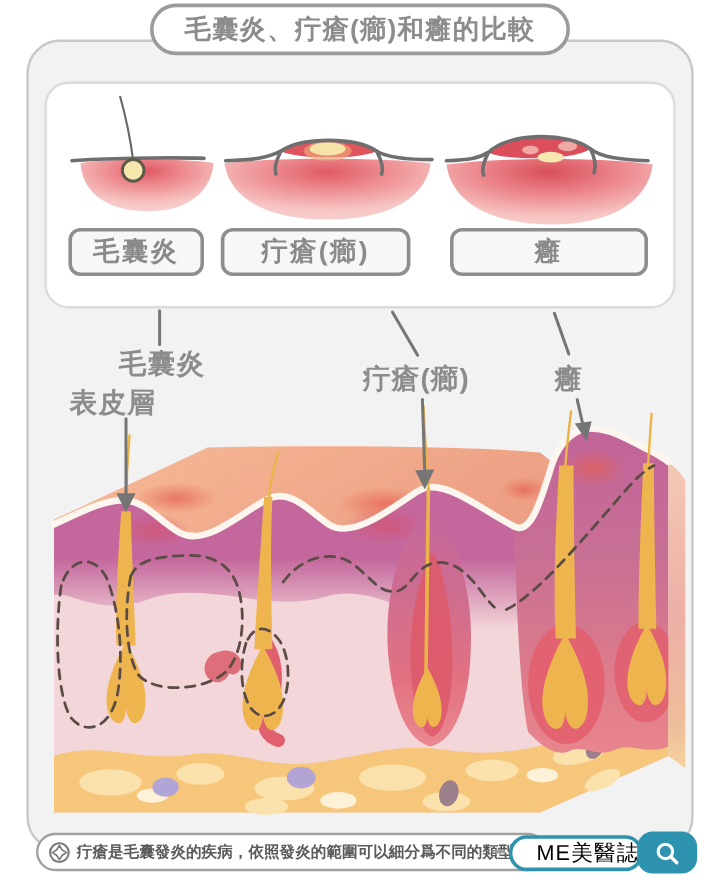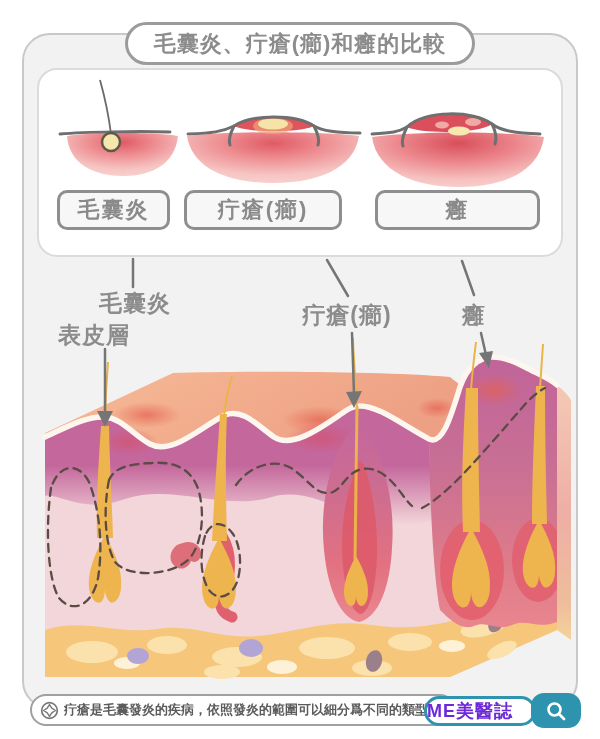--- a/index.html
+++ b/index.html
@@ -1,20 +1,20 @@
 <!DOCTYPE html>
 <html><head>
 <meta charset="utf-8">
 <style>
   html,body{margin:0;padding:0;background:#ffffff;}
   .page{position:relative;width:600px;height:739px;background:#ffffff;overflow:hidden;
         font-family:"Liberation Sans",sans-serif;}
   .panel{position:absolute;left:22px;top:33px;width:556px;height:676px;box-sizing:border-box;
          background:#f3f2f2;border:2px solid #c9c8c8;border-radius:28px;}
-  .title-pill{position:absolute;left:125px;top:22px;width:350px;height:43px;box-sizing:border-box;
+  .title-pill{position:absolute;left:125px;top:3px;width:350px;height:43px;box-sizing:border-box;
          background:#ffffff;border:3px solid #9b9b9b;border-radius:24px;
          display:flex;align-items:center;justify-content:center;
          font-size:22px;font-weight:bold;color:#8c8c8c;letter-spacing:1px;}
   .compare-box{position:absolute;left:37px;top:68px;width:526px;height:189px;box-sizing:border-box;
          background:#ffffff;border:2px solid #dcdada;border-radius:20px;}
   .compare-box svg{position:absolute;left:0;top:0;}
   .tag{position:absolute;box-sizing:border-box;height:40px;top:120px;
        background:#f8f7f7;border:3px solid #8e8e8e;border-radius:10px;
        display:flex;align-items:center;justify-content:center;
        font-size:22px;font-weight:bold;color:#8a8a8a;letter-spacing:2px;}
@@ -28,22 +28,22 @@
   .l2{left:46px;top:320px;width:96px;}
   .l3{left:287px;top:300px;width:120px;}
   .l4{left:444px;top:300px;width:60px;}
   .note-pill{position:absolute;left:30px;top:694px;height:32px;box-sizing:border-box;
        background:#ffffff;border:2.5px solid #a0a0a0;border-radius:17px;
        display:inline-flex;align-items:center;gap:5px;padding:0 13px 0 8px;
        font-size:13px;font-weight:bold;color:#5b5b5b;}
   .dash-join{position:absolute;left:412px;top:708px;width:9px;height:3px;background:#9e9e9e;border-radius:2px;}
   .brand-pill{position:absolute;left:424px;top:696px;width:112px;height:30px;box-sizing:border-box;
        background:#ffffff;border:3px solid #2d93af;border-radius:16px;
-       display:flex;align-items:center;justify-content:flex-start;
-       font-size:18px;font-weight:bold;color:#6d28d9;letter-spacing:1px;}
+       display:flex;align-items:center;justify-content:flex-end;
+       font-size:18px;font-weight:normal;color:#000000;letter-spacing:1px;}
   .search-btn{position:absolute;left:531px;top:693px;width:50px;height:35px;background:#2d93af;border-radius:13px;
        display:flex;align-items:center;justify-content:center;}
 </style>
 </head>
 <body>
 
 <div class="page">
 
   <div class="panel"></div>
 

